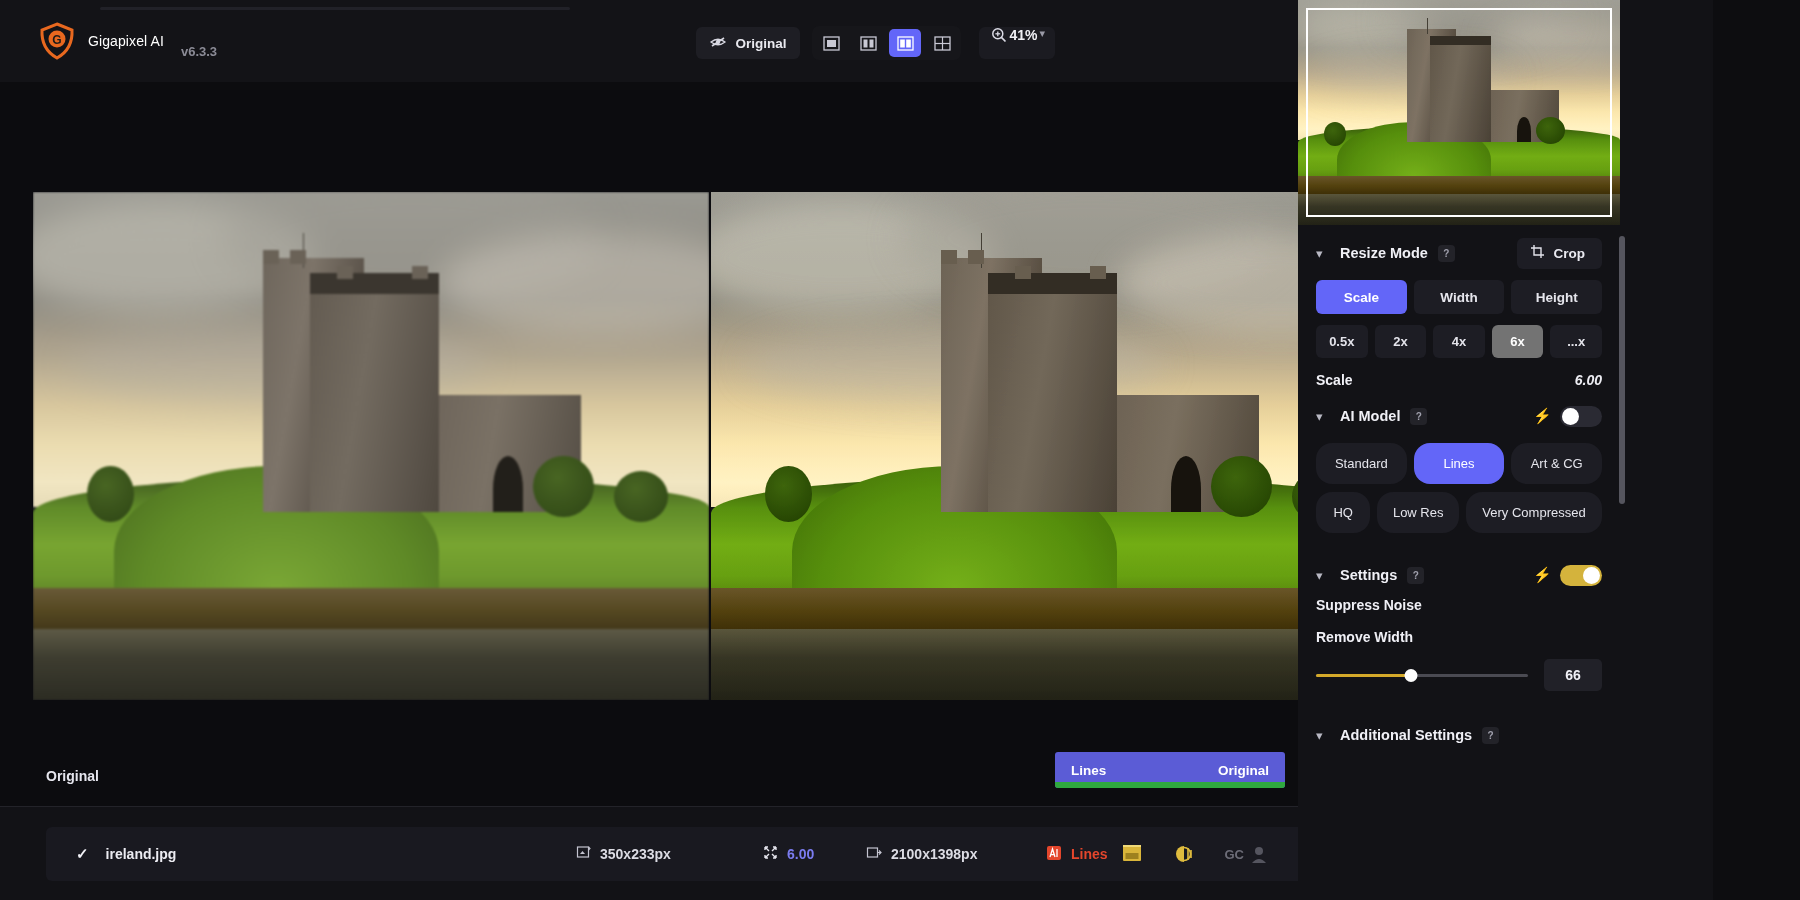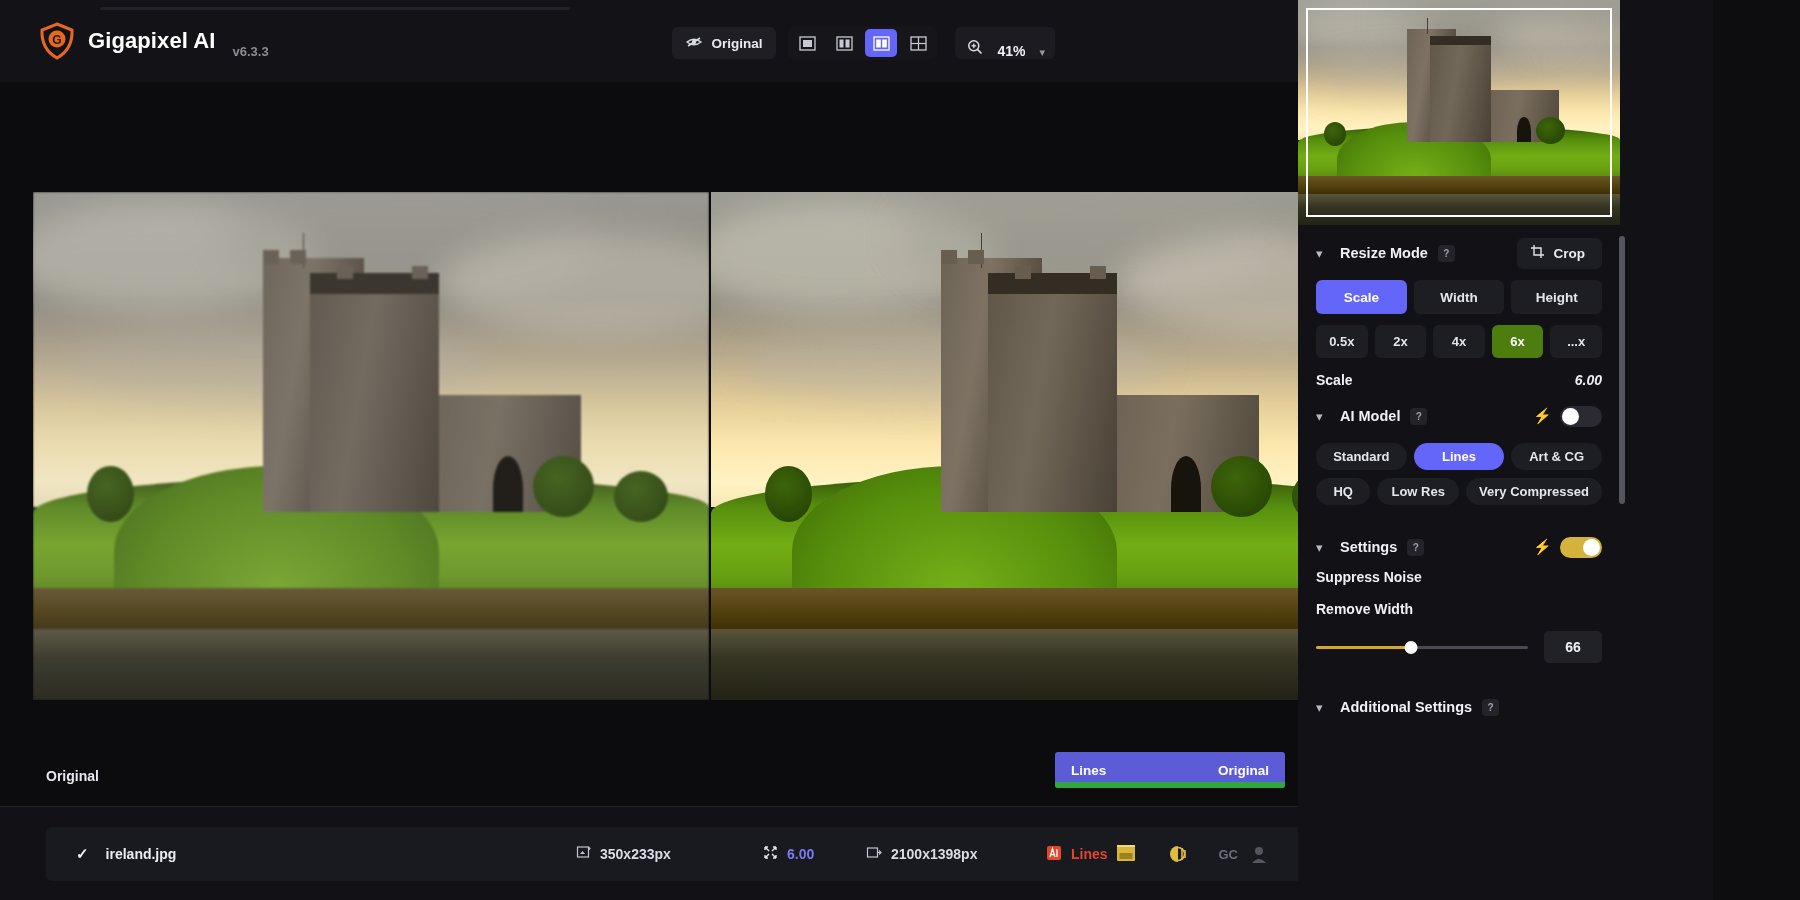--- a/index.html
+++ b/index.html
@@ -38,21 +38,21 @@
   .logo-wrap {
     display: flex; align-items: center;
     margin-left: 38px; gap: 12px;
   }
   .logo {
     width: 38px; height: 38px;
     position: relative;
   }
   .logo svg { display:block; }
   .app-title {
-    color: #ffffff; font-size: 22px; font-weight: bold;
+    color: #ffffff; font-size: 14px; font-weight: normal;
     letter-spacing: .1px;
   }
   .app-ver {
     color: #8b8b96; font-size: 13px; font-weight: bold;
     margin-left: 5px; align-self: flex-end; padding-bottom: 1px;
   }
 
   
   .toolbar {
     position: absolute; right: 330px; top: 26px;
@@ -71,21 +71,21 @@
   }
   .vm {
     width: 32px; height: 28px; border-radius: 5px;
     display: flex; align-items: center; justify-content: center;
     cursor: pointer; background: transparent;
   }
   .vm.active { background: #6366f8; }
   .zoomctl {
     height: 32px; padding: 0 10px 0 12px;
     background: #1b1b21; border-radius: 6px;
-    display: flex; align-items: flex-end; gap: 14px;
+    display: flex; align-items: flex-start; gap: 2px;
     cursor: pointer; margin-left: 6px;
   }
   .zoomval { color: #f0f0f5; font-size: 14px; font-weight: bold; }
   .caret { color: #9a9aa6; font-size: 11px; }
 
   
   .canvas {
     position: absolute; left: 0; top: 82px;
     width: 1385px; height: 724px;
     background: #0c0c0f;
@@ -269,21 +269,21 @@
     display:flex; align-items:center; justify-content:center;
     color:#e5e5ec; font-size:13.5px; font-weight:bold; cursor:pointer;
   }
   .seg.active { background:#6366f8; color:#fff; }
   .scalerow { display:flex; gap: 7px; margin-top: 11px; }
   .scalebtn {
     flex:1; height: 33px; border-radius: 6px; background:#1d1d24;
     display:flex; align-items:center; justify-content:center;
     color:#e3e3ea; font-size:13px; font-weight:bold; cursor:pointer;
   }
-  .scalebtn.active { background:#4d7c0f; color:#fff; }
+  .scalebtn.active { background:#737373; color:#fff; }
   .kvrow {
     display:flex; align-items:center; justify-content:space-between;
     margin-top: 14px; margin-bottom: 6px;
   }
   .kvkey { color:#f1f1f7; font-size:14px; font-weight:bold; }
   .kvval { color:#ededf3; font-size:14px; font-weight:bold; font-style: italic; }
 
   .toggle-wrap { display:flex; align-items:center; gap:8px; }
   .bolt { color:#cfcfd8; font-size:15px; }
   .bolt.on { color:#e8c33c; }
@@ -292,23 +292,23 @@
   }
   .toggle.on { background:#d4b33c; }
   .toggle .knob {
     position:absolute; top:2px; left:2px; width:17px;height:17px;border-radius:50%;
     background:#fff;
   }
   .toggle.on .knob { left: 23px; }
 
   .modelrow { display:flex; gap: 7px; margin-top: 5px; }
   .modelbtn {
-    flex:1; height: 27px; border-radius:16px; background:#1d1d24;
+    flex:1; height: 41px; border-radius:16px; background:#1d1d24;
     display:flex; align-items:center; justify-content:center;
-    color:#e5e5ec; font-size:13px; font-weight:bold; cursor:pointer; white-space:nowrap;
+    color:#e5e5ec; font-size:13px; font-weight:normal; cursor:pointer; white-space:nowrap;
   }
   .modelbtn.active { background:#6366f8; color:#fff; }
 
   .slider-block { }
   .slider-label { color:#f0f0f6; font-size:14px; font-weight:bold; }
   .slider-line { display:flex; align-items:center; gap: 16px; margin-top: 14px; }
   .track {
     position:relative; flex:1; height: 3px; background:#4a4a52; border-radius:2px;
   }
   .track .fill { position:absolute; left:0; top:0; height:3px; background:#d4a92a; border-radius:2px; }
@@ -553,21 +553,21 @@
             </svg>
           </span>
           <span class="ficon">
             <svg width="22" height="20" viewBox="0 0 22 20">
               <path d="M11 2 A8 8 0 0 0 11 18 Z" fill="#e0bc3e"></path>
               <path d="M11 3.5 A6.5 6.5 0 0 1 11 16.5" fill="none" stroke="#e0bc3e" stroke-width="1.6"></path>
               <line x1="15" y1="4" x2="15" y2="16" stroke="#e0bc3e" stroke-width="1.6"></line>
               <line x1="18" y1="6" x2="18" y2="14" stroke="#e0bc3e" stroke-width="1.6"></line>
             </svg>
           </span>
-          <span class="ficon" style="gap:12px; color:#6d6d78; font-size:13px; font-weight:bold;">
+          <span class="ficon" style="gap:6px; color:#6d6d78; font-size:13px; font-weight:bold;">
             <span>GC</span>
             <svg width="18" height="19" viewBox="0 0 18 19">
               <circle cx="9" cy="6" r="4" fill="#55555f"></circle>
               <path d="M2 18 Q9 10 16 18 Z" fill="#55555f"></path>
             </svg>
           </span>
           <span class="ficon">
             <svg width="17" height="19" viewBox="0 0 17 19">
               <path d="M3 5 L14 5 L13 18 L4 18 Z" fill="none" stroke="#b9b9c4" stroke-width="1.4"></path>
               <line x1="1.5" y1="5" x2="15.5" y2="5" stroke="#b9b9c4" stroke-width="1.5"></line>

